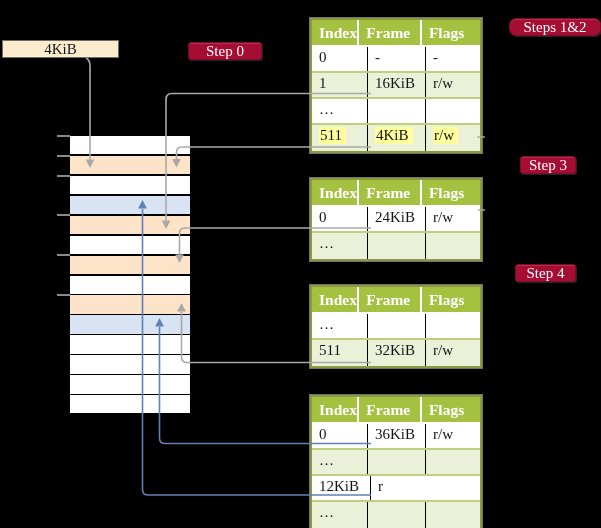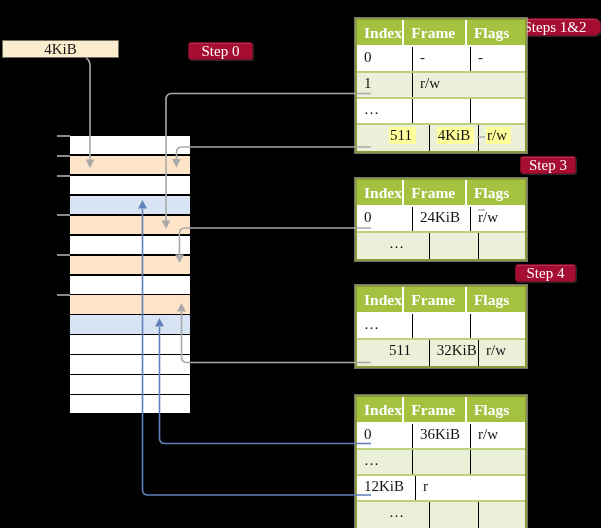--- a/index.html
+++ b/index.html
@@ -13,44 +13,44 @@
     background:#fbeccd;border:1px solid #6f6f60;box-sizing:border-box;
     color:#141414;font-size:15px;line-height:16px;text-align:center;
   }
   
   .badge{
     position:absolute;height:18px;box-sizing:border-box;
     background:#a60d33;border:1px solid #7c0a26;border-radius:3px;
     box-shadow:1px 1px 0 rgba(70,70,70,.55), inset 0 1px 0 rgba(255,255,255,.14);
     color:#fff;font-size:15px;line-height:16px;text-align:center;
   }
-  .badge.b0{left:188px;top:42px;width:65px;}
+  .badge.b0{left:188px;top:42px;width:74px;}
   .badge.b12{left:509px;top:18px;width:92px;border-radius:7px;}
   .badge.b3{left:520px;top:156px;width:56px;}
   .badge.b4{left:515px;top:264px;width:61px;}
   
   .memcol{position:absolute;left:70px;top:136px;width:120px;height:278px;}
   .mrow{position:absolute;left:0;width:120px;height:18.4px;}
   .c-white{background:#ffffff;}
   .c-peach{background:#fde3c8;}
   .c-blue{background:#d8e3f3;}
   .tick{position:absolute;left:57px;width:13px;height:2px;background:#8a8a8a;}
   
   .tbl{
     position:absolute;left:310px;width:172px;
     border:2px solid #8a9a3c;box-sizing:border-box;
     box-shadow:0 0 0 1px rgba(205,205,205,.55);
-    background:#fff;z-index:10;margin-left:45px;
+    background:#fff;z-index:10;
   }
   .hrow{display:flex;height:27px;background:#a4c140;border-bottom:2px solid #fff;box-sizing:border-box;}
   .hcell{box-sizing:border-box;padding-left:7px;color:#fff;font-weight:bold;font-size:15.5px;line-height:25px;}
   .hcell.w1{width:55px;}.hcell.w2{width:76px;}.hcell.w3{width:73px;}
   .hcell + .hcell{border-left:2px solid #fff;}
   .brow{display:flex;height:26px;border-bottom:2px solid #bcd07e;box-sizing:border-box;}
-  .brow:last-child{border-bottom:none;padding-left:25px;}
+  .brow:last-child{border-bottom:none;}
   .bcell{box-sizing:border-box;padding:2px 0 0 7px;font-size:15px;color:#141414;overflow:hidden;}
   .bcell.w1{width:55px;}.bcell.w2{width:58px;}.bcell.w3{width:55px;}
   .bcell + .bcell{border-left:1px solid #000;}
   .bg-w{background:#ffffff;}
   .bg-g{background:#ebf1d8;}
   .hl{background:#ffff9b;padding:0 4px 1px 1px;}
   #t-l0{top:18px;}
   #t-l1{top:178px;}
   #t-l2{top:285px;}
   #t-l3{top:395px;}
@@ -99,20 +99,21 @@
       <div class="hcell w2">Frame</div>
       <div class="hcell w3">Flags</div>
     </div>
     <div class="brow bg-w">
       <div class="bcell w1">0</div>
       <div class="bcell w2">-</div>
       <div class="bcell w3">-</div>
     </div>
     <div class="brow bg-g">
       <div class="bcell w1">1</div>
+      <div class="bcell w2">16KiB</div>
       <div class="bcell w3">r/w</div>
     </div>
     <div class="brow bg-w">
       <div class="bcell w1">…</div>
       <div class="bcell w2"></div>
       <div class="bcell w3"></div>
     </div>
     <div class="brow bg-g">
       <div class="bcell w1"><span class="hl">511</span></div>
       <div class="bcell w2"><span class="hl">4KiB</span></div>

